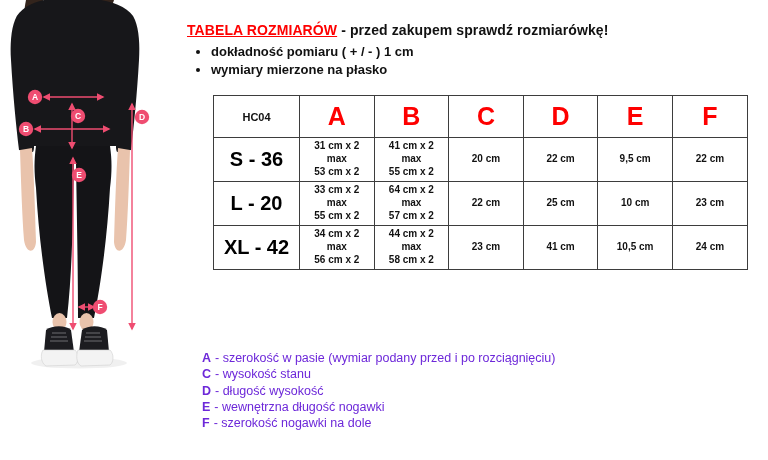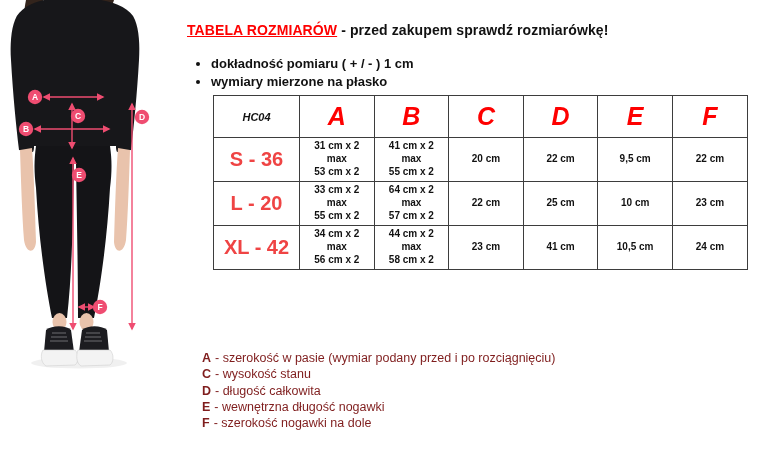--- a/index.html
+++ b/index.html
@@ -17,56 +17,56 @@
     position: absolute;
     left: 0; top: 0;
     width: 180px; height: 372px;
   }
 
   
   .header { position: absolute; left: 187px; top: 22px; width: 575px; }
   .title { font-size: 14px; font-weight: bold; color: #111; letter-spacing: 0.1px; }
   .title-red { color: #fe0000; text-decoration: underline; }
   .bullets {
-    margin: 18px 0 0 0;
+    margin: 6px 0 0 0;
     padding-left: 24px;
     font-size: 13px;
     font-weight: bold;
     color: #111;
   }
   .bullets li { margin-bottom: 3px; }
 
   
   .table-wrap { position: absolute; left: 213px; top: 95px; }
   table.size-table {
     border-collapse: collapse;
     table-layout: fixed;
     width: 534px;
   }
   table.size-table th, table.size-table td {
     border: 1px solid #3d3d3d;
     text-align: center;
     vertical-align: middle;
     padding: 0;
   }
-  tr.head-row { height: 42px; font-style: italic; }
+  tr.head-row { height: 42px; }
   tr.data-row { height: 44px; }
   .model-code { font-size: 11px; font-weight: bold; color: #111; }
   .col-letter { font-size: 25px; font-weight: bold; color: #fe0000; }
-  .size-cell  { font-size: 20px; font-weight: bold; color: #ef4444; }
+  .size-cell  { font-size: 20px; font-weight: bold; color: #000000; }
   .value-cell {
     font-size: 10px;
     font-weight: bold;
     color: #111;
     white-space: pre-line;
     line-height: 1.28;
   }
 
   
-  .legend { position: absolute; left: 202px; top: 352px; font-size: 12.5px; color: #7f1d1d; }
+  .legend { position: absolute; left: 202px; top: 352px; font-size: 12.5px; color: #6d28d9; }
   .legend-line { margin-bottom: 3.8px; line-height: 1.0; }
   .legend-letter { font-weight: bold; margin-right: 4px; }
   .legend-text { font-weight: normal; }
 </style>
 </head>
 <body>
 
 <div class="canvas">
 
   <div class="figure-area">
@@ -209,21 +209,21 @@
   </div>
 
   <div class="legend">
     <div class="legend-line">
       <span class="legend-letter">A</span><span class="legend-text">- szerokość w pasie (wymiar podany przed i po rozciągnięciu)</span>
     </div>
     <div class="legend-line">
       <span class="legend-letter">C</span><span class="legend-text">- wysokość stanu</span>
     </div>
     <div class="legend-line">
-      <span class="legend-letter">D</span><span class="legend-text">- długość całkowita</span>
+      <span class="legend-letter">D</span><span class="legend-text">- długość wysokość</span>
     </div>
     <div class="legend-line">
       <span class="legend-letter">E</span><span class="legend-text">- wewnętrzna długość nogawki</span>
     </div>
     <div class="legend-line">
       <span class="legend-letter">F</span><span class="legend-text">- szerokość nogawki na dole</span>
     </div>
   </div>
 
 </div>

